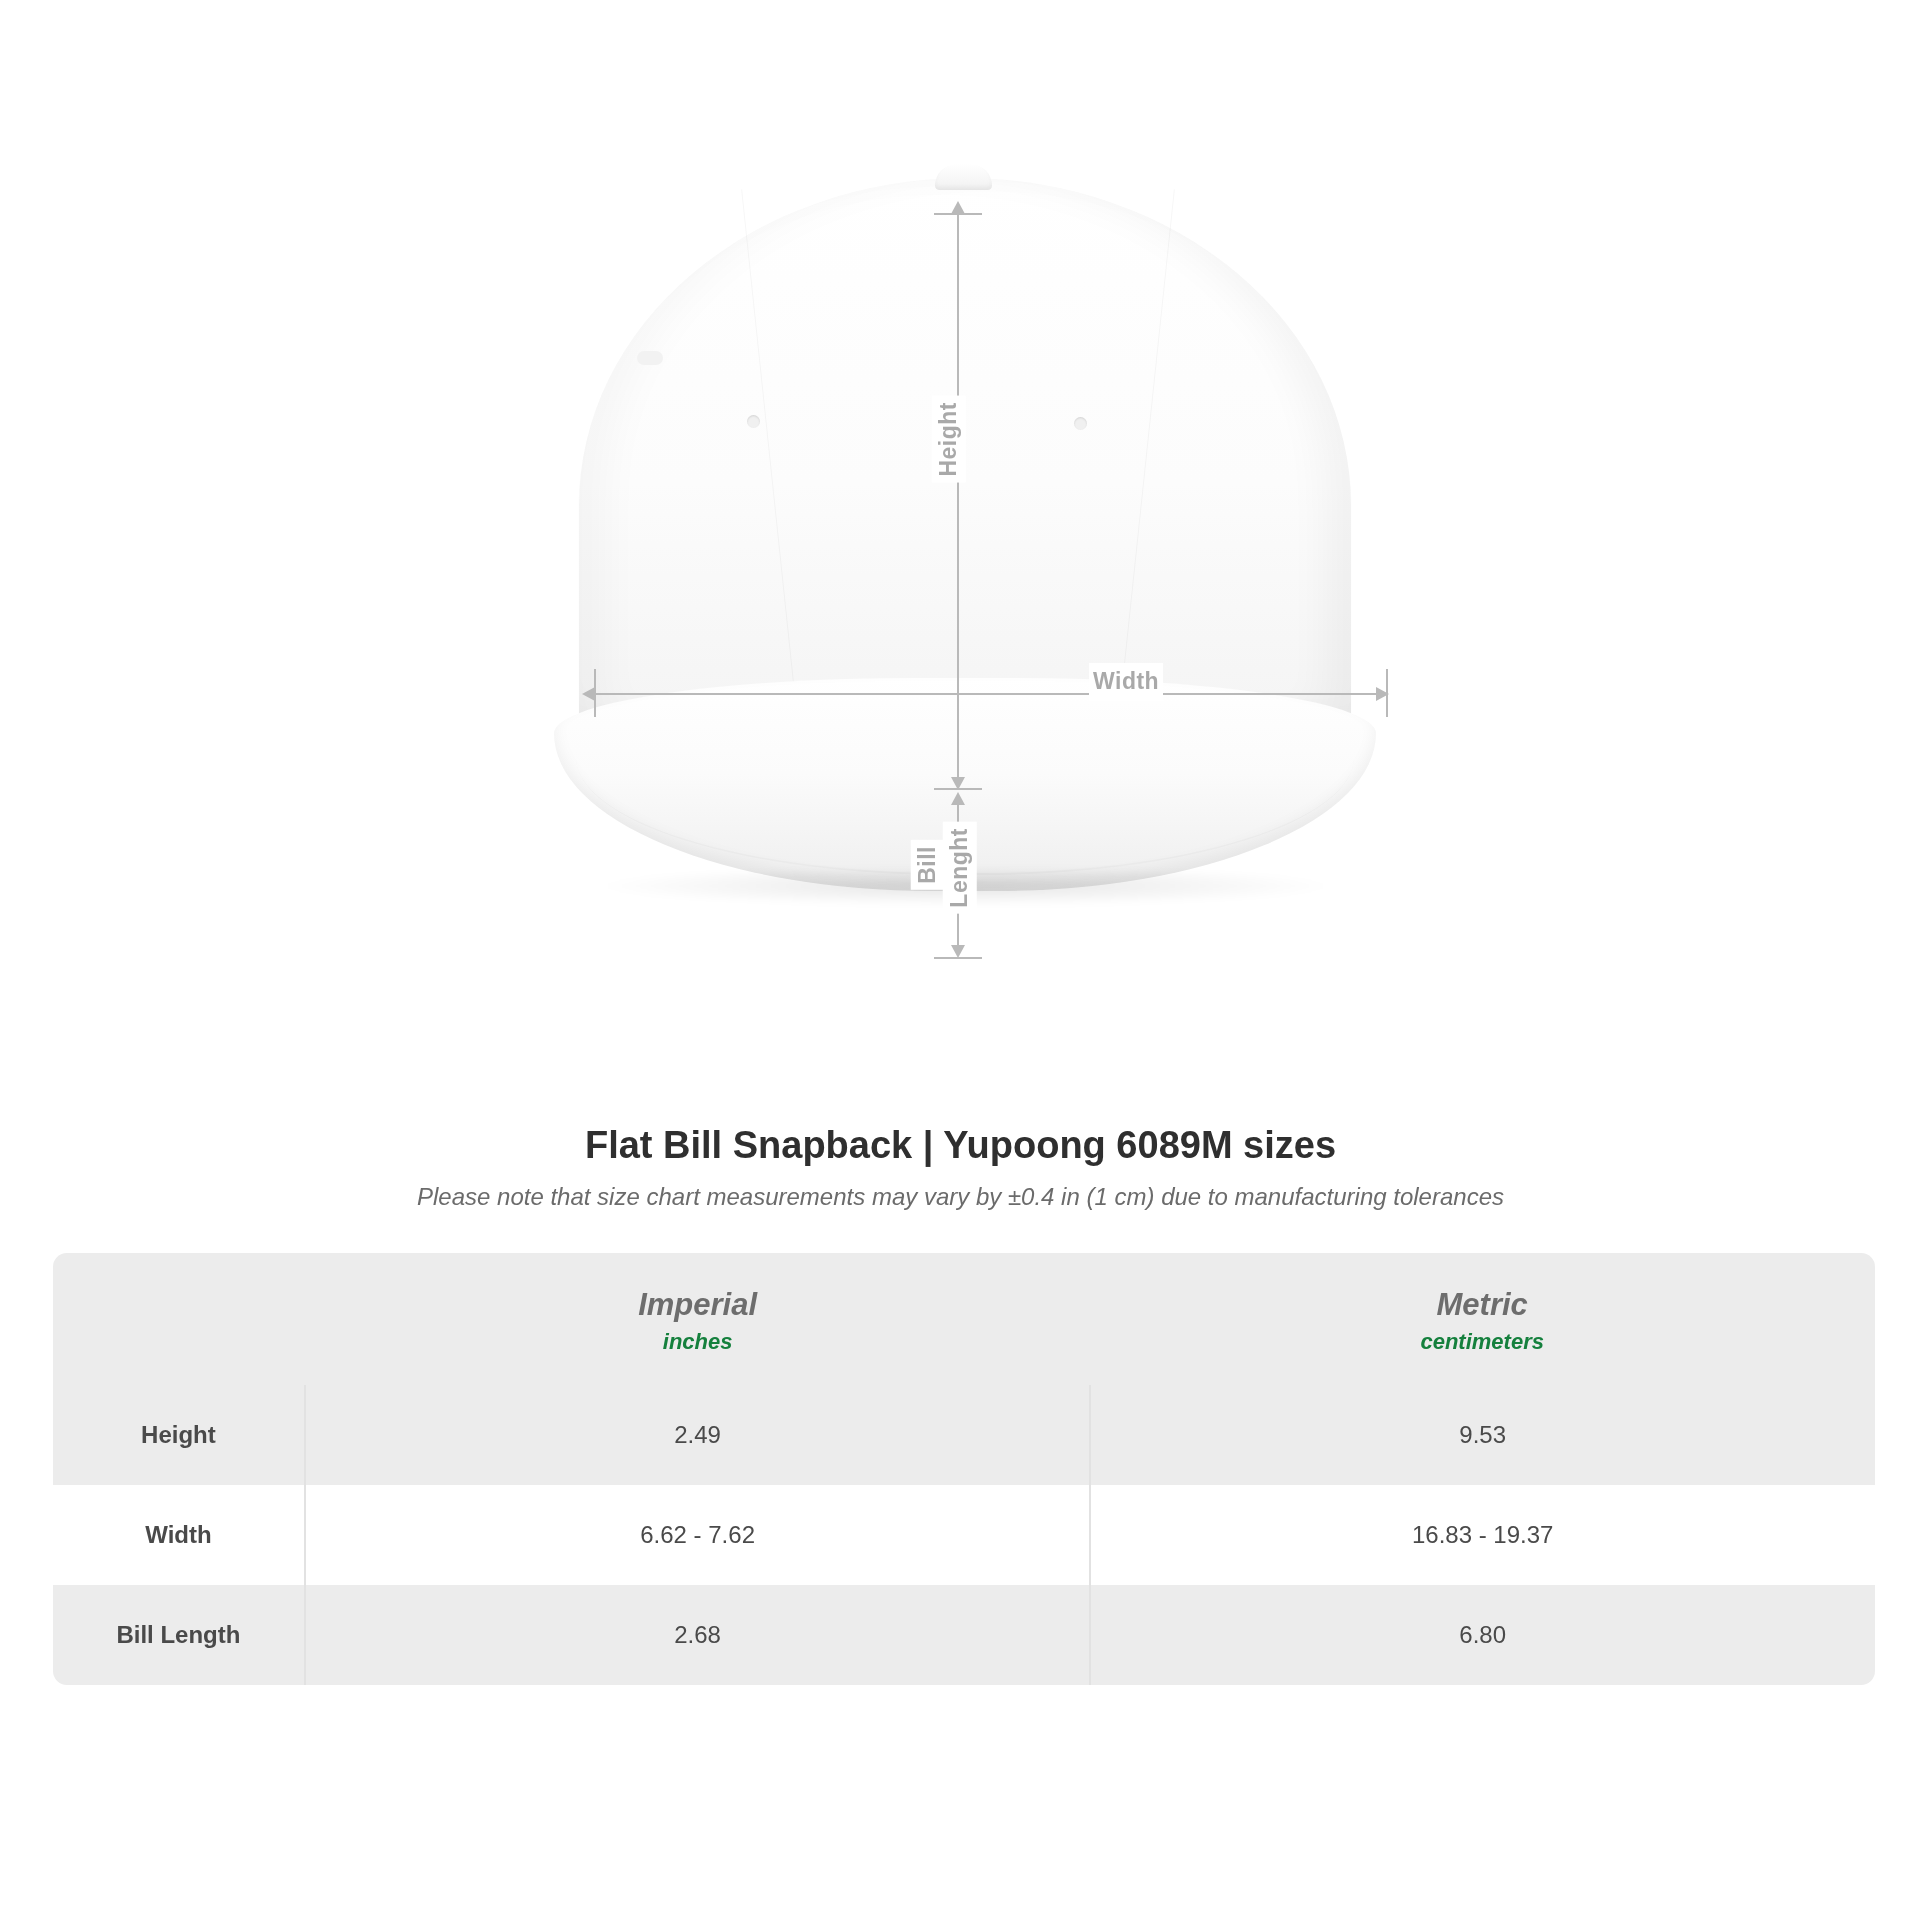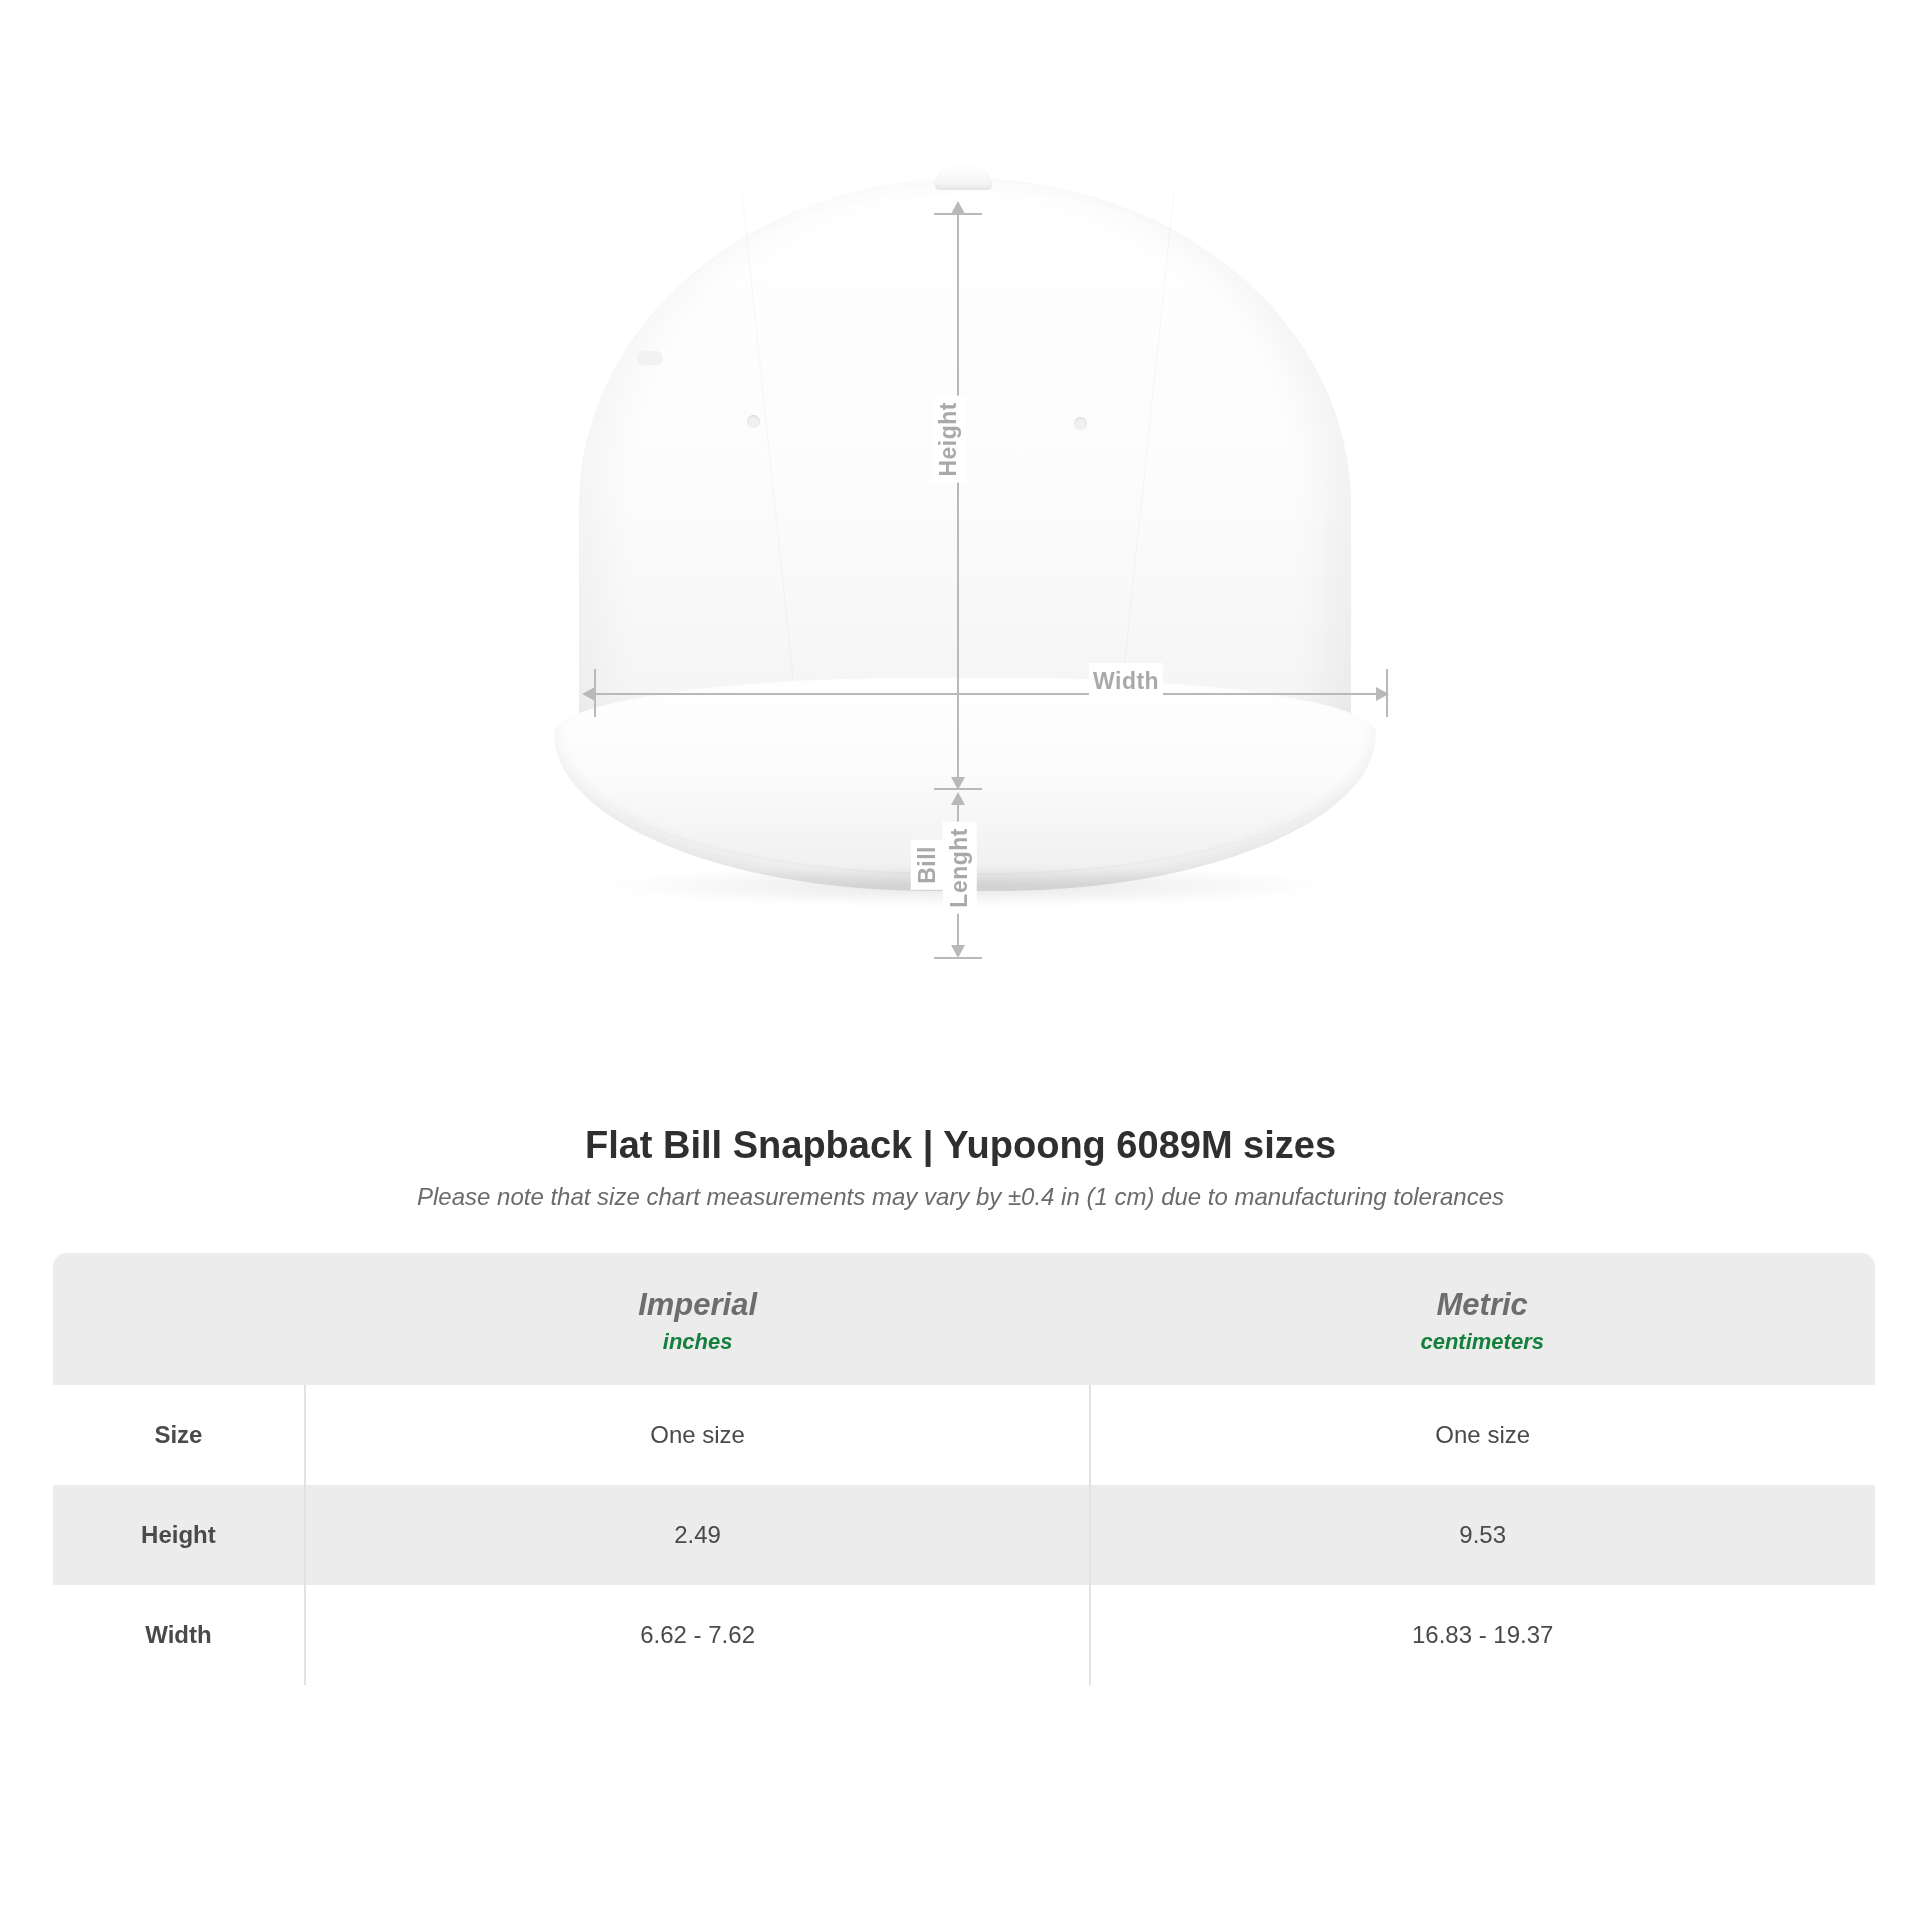--- a/index.html
+++ b/index.html
@@ -293,31 +293,31 @@
           <span class="unit-main">Imperial</span>
           <span class="unit-sub">inches</span>
         </th>
         <th class="col-val">
           <span class="unit-main">Metric</span>
           <span class="unit-sub">centimeters</span>
         </th>
       </tr>
     </thead>
     <tbody>
-      <tr>
-        <td class="rowhead">Size</td>
-        <td class="sep-l">One size</td>
-        <td class="sep-l">One size</td>
-      </tr>
       <tr class="alt">
         <td class="rowhead">Height</td>
         <td class="sep-l">2.49</td>
         <td class="sep-l">9.53</td>
       </tr>
       <tr>
         <td class="rowhead">Width</td>
         <td class="sep-l">6.62 - 7.62</td>
         <td class="sep-l">16.83 - 19.37</td>
       </tr>
+      <tr class="alt">
+        <td class="rowhead">Bill Length</td>
+        <td class="sep-l">2.68</td>
+        <td class="sep-l">6.80</td>
+      </tr>
     </tbody>
   </table>
 </div>
 
 
 </body></html>

